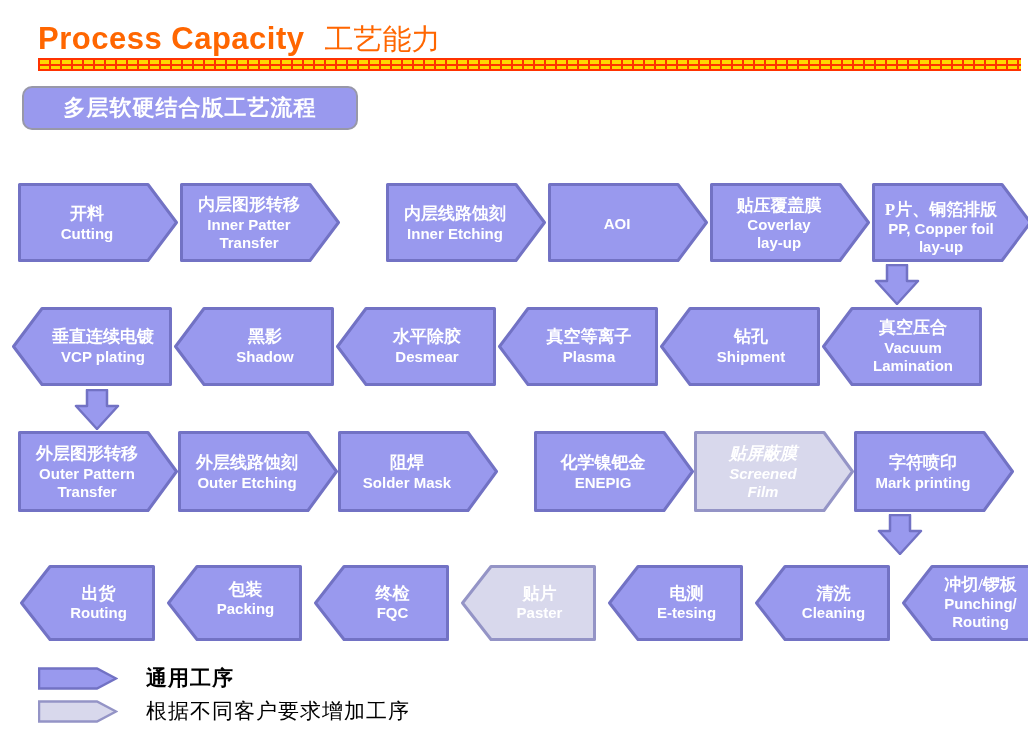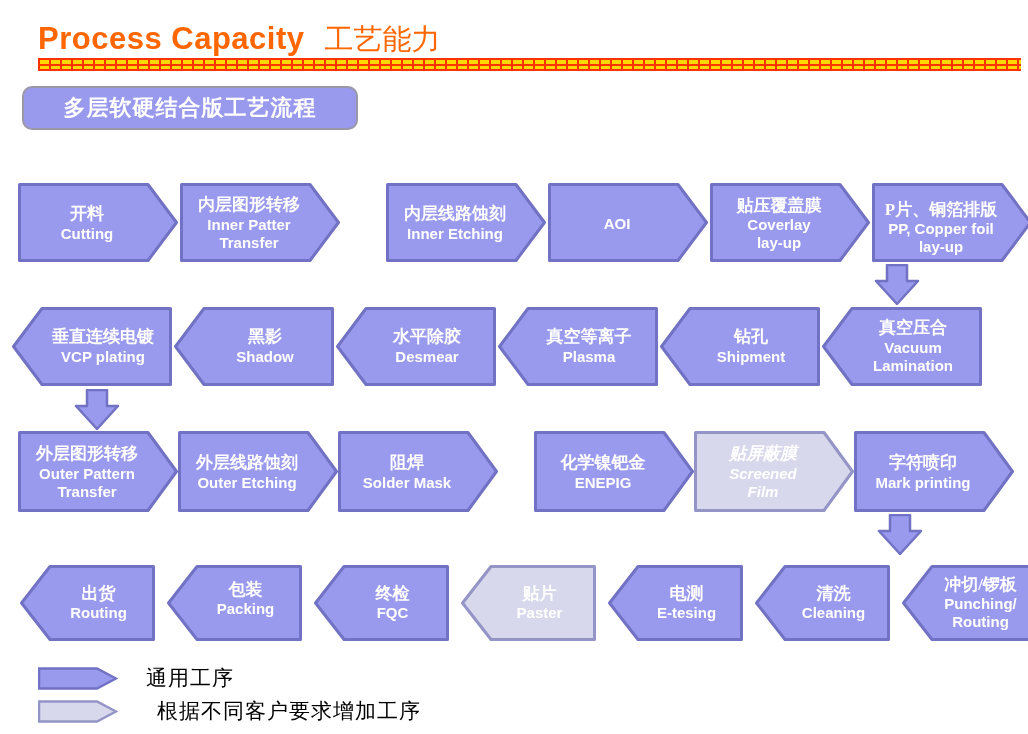--- a/index.html
+++ b/index.html
@@ -47,22 +47,22 @@
   .step .en{font-size:15px;font-weight:bold;white-space:pre-line;font-family:"Liberation Sans",sans-serif;}
   .connector{position:absolute;}
   .connector svg{display:block;}
   
   .legend-row{position:absolute;left:38px;display:flex;align-items:center;}
   .legend-row .swatch{flex:none;margin-right:28px;}
   .legend-label{
     color:var(--legend-text);font-size:21px;letter-spacing:1px;
     font-family:"Liberation Serif","DejaVu Serif",serif;
   }
-  .legend-row-1{top:664px;}
-  .legend-row-2{top:697px;gap:11px;}
+  .legend-row-1{top:664px;font-weight:bold;}
+  .legend-row-2{top:697px;}
 </style>
 </head>
 <body>
 
 <div class="canvas">
 
   <div class="title-row">
     <span class="title-en">Process Capacity</span>
     <span class="title-zh">工艺能力</span>
   </div>

